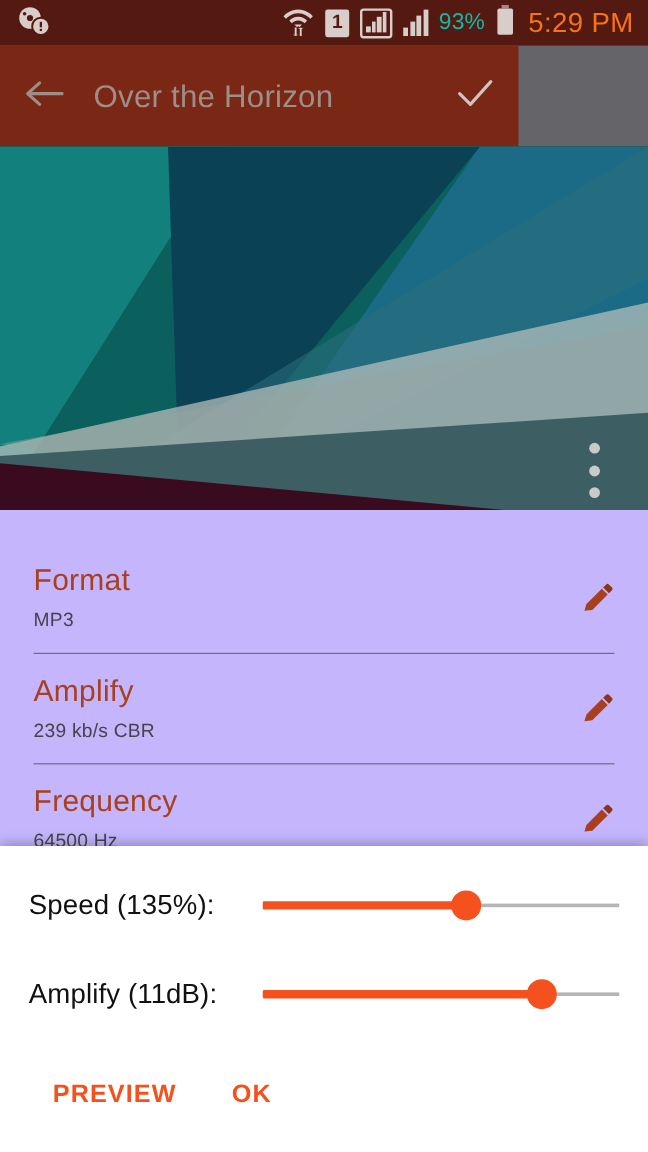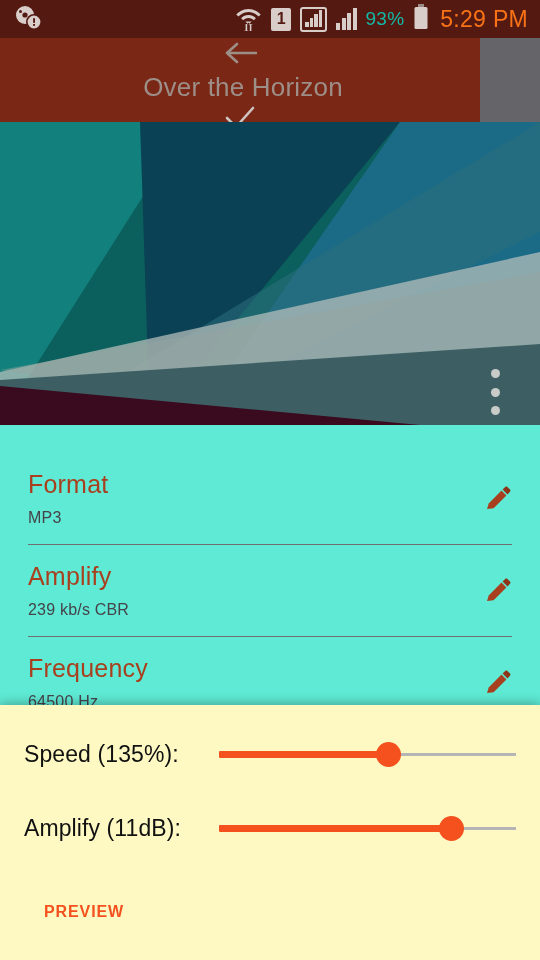--- a/index.html
+++ b/index.html
@@ -36,23 +36,23 @@
   .bars-boxed {
     width:27px; height:25px; border:2px solid #d9cdca; border-radius:3px;
     display:flex; align-items:flex-end; justify-content:center;
     padding:0 3px 3px 3px; gap:1px;
   }
   .bars-plain { display:flex; align-items:flex-end; gap:1.5px; height:22px; }
   .bar { background:#d9cdca; width:4px; }
 
   
   #toolbar {
-    position:absolute; left:0; top:38px; width:480px; height:84px;
+    position:absolute; left:0; top:38px; width:432px; height:84px;
     background:#7a2815;
-    display:flex; align-items:center;flex-direction:column;
+    display:flex; align-items:center;
   }
   #back-button {
     width:72px; height:84px; display:flex; align-items:center; justify-content:center;
     cursor:pointer;
   }
   #toolbar-title {
     flex:1; color:#9d8e88; font-size:26px; font-weight:normal;
     letter-spacing:0.2px; margin-left:6px;
   }
   #confirm-button {
@@ -71,21 +71,21 @@
     display:flex; flex-direction:column; align-items:center; justify-content:space-between;
     padding:3px 0; cursor:pointer; z-index:5;
   }
   #overflow-menu span {
     width:9px; height:9px; border-radius:50%; background:#c9cbc9; display:block;
   }
 
   
   #property-list {
     position:absolute; left:0; top:425px; width:540px; height:290px;
-    background:#5eead4;
+    background:#c4b5fd;
     padding-top:28px;
   }
   .prop-row {
     position:relative; height:92px;
     margin:0 28px; padding-top:14px;
     border-bottom:1px solid #6f6e72;
   }
   .prop-label {
     color:#a8401f; font-size:25px; line-height:34px; letter-spacing:0.2px;
   }
@@ -93,21 +93,21 @@
     color:#45444a; font-size:16px; line-height:34px; letter-spacing:0.2px;
   }
   .prop-edit {
     position:absolute; right:-4px; top:30px; width:38px; height:38px;
     display:flex; align-items:center; justify-content:center; cursor:pointer;
   }
 
   
   #dialog {
     position:absolute; left:0; bottom:0; width:540px; height:255px;
-    background:#fef9c3; z-index:20;
+    background:#ffffff; z-index:20;
     box-shadow:0 -2px 10px rgba(0,0,0,0.28);
   }
   .slider-row {
     display:flex; align-items:center; height:70px; padding:0 24px;
   }
   .slider-label {
     color:#111111; font-size:23px; width:195px; letter-spacing:0.1px;
   }
   .slider-widget {
     position:relative; flex:1; height:40px; margin-left:0; cursor:pointer;
@@ -121,21 +121,21 @@
   }
   .slider-thumb {
     position:absolute; top:8px; width:25px; height:25px; border-radius:50%;
     background:#f4511e; margin-left:-12px;
   }
   #dialog-buttons {
     position:absolute; left:0; bottom:0; width:540px; height:96px;
     display:flex; align-items:center;
   }
   .dlg-btn {
-    font-size:16px; font-weight:bold; letter-spacing:0.9px;
+    font-size:21px; font-weight:bold; letter-spacing:0.9px;
     cursor:pointer; background:none; border:none;
     font-family:"Liberation Sans", sans-serif;
     padding:10px 12px;
   }
   #preview-button { color:#f4511e; margin-left:32px; }
   #cancel-button  { color:#0a0a0a; margin-left:auto; }
   #ok-button      { color:#f4511e; margin-left:22px; margin-right:40px; }
 </style>
 </head>
 <body>
@@ -291,17 +291,18 @@
       <div class="slider-label">Amplify (11dB):</div>
       <div class="slider-widget">
         <div class="slider-track"></div>
         <div class="slider-fill" id="amp-fill" style="width: 78%;"></div>
         <div class="slider-thumb" id="amp-thumb" style="left: 78%;"></div>
       </div>
     </div>
 
     <div id="dialog-buttons">
       <button class="dlg-btn" id="preview-button">PREVIEW</button>
+      <button class="dlg-btn" id="ok-button">OK</button>
     </div>
 
   </div>
 
 </div>
 
 </body></html>

